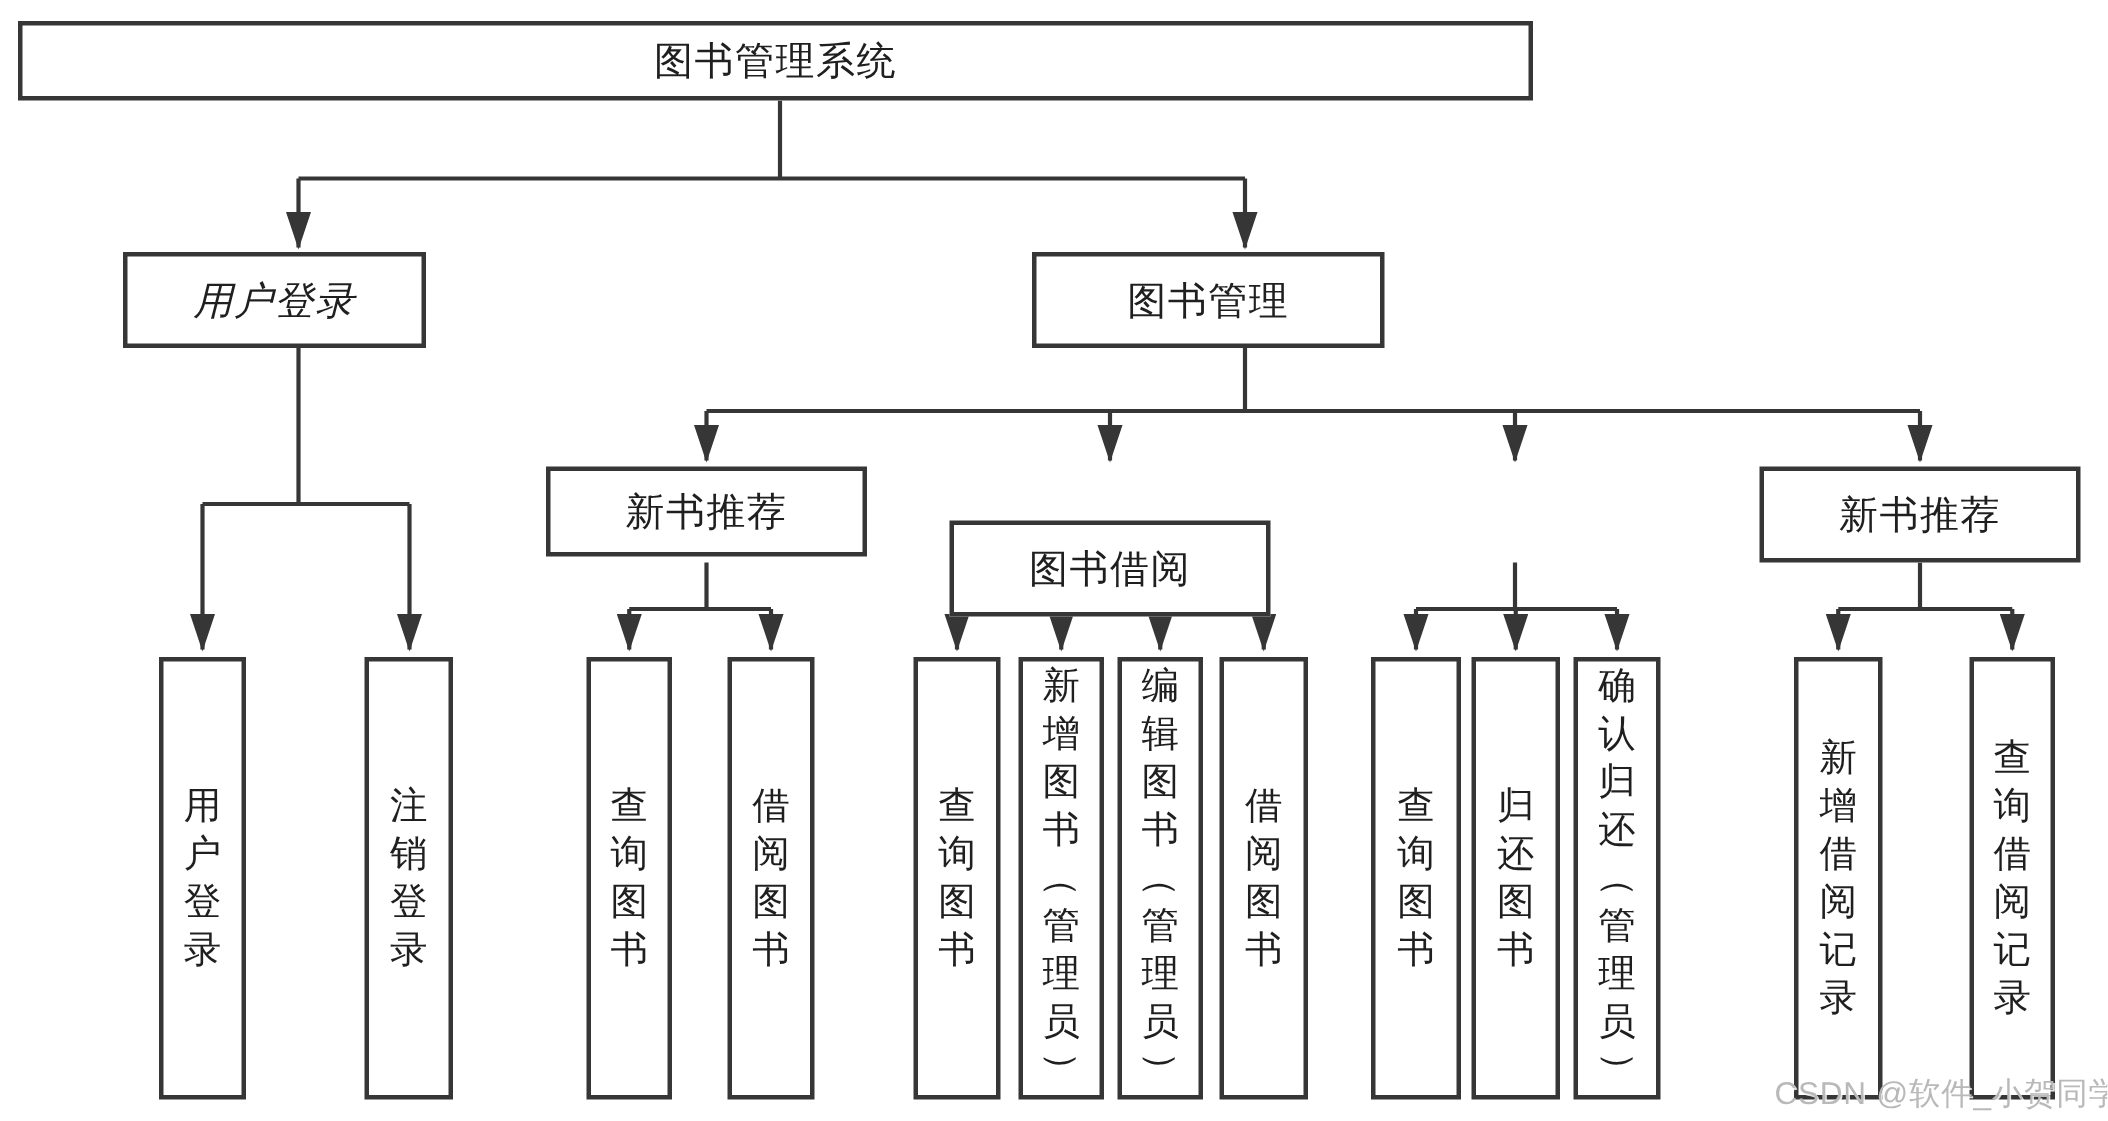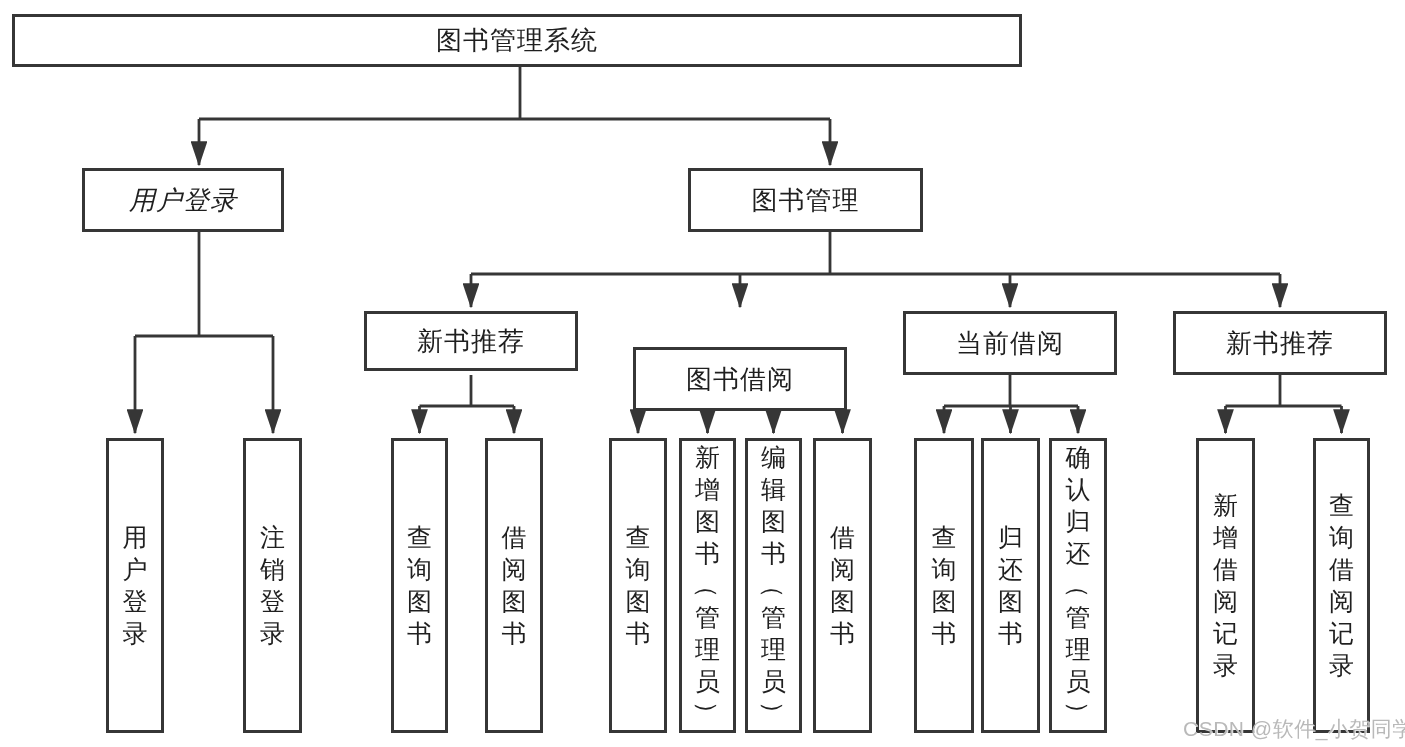--- a/index.html
+++ b/index.html
@@ -81,21 +81,20 @@
     </g>
   </svg>
 
   <div class="box" style="left:12px;top:14px;width:1010px;height:53px;">图书管理系统</div>
 
   <div class="box" style="left:82px;top:168px;width:202px;height:64px;font-style:italic;">用户登录</div>
   <div class="box" style="left:688px;top:168px;width:235px;height:64px;">图书管理</div>
 
   <div class="box" style="left:364px;top:311px;width:214px;height:60px;">新书推荐</div>
   <div class="box" style="left:633px;top:311px;width:214px;height:64px;margin-top:36px;">图书借阅</div>
-  <div class="box" style="left:903px;top:311px;width:214px;height:64px;">当前借阅</div>
   <div class="box" style="left:1173px;top:311px;width:214px;height:64px;">新书推荐</div>
 
   <div class="vbox" style="left:106px;top:438px;width:58px;height:295px;">
       <span>用</span>
       <span>户</span>
       <span>登</span>
       <span>录</span>
     </div>
   <div class="vbox" style="left:243px;top:438px;width:59px;height:295px;">
       <span>注</span>

